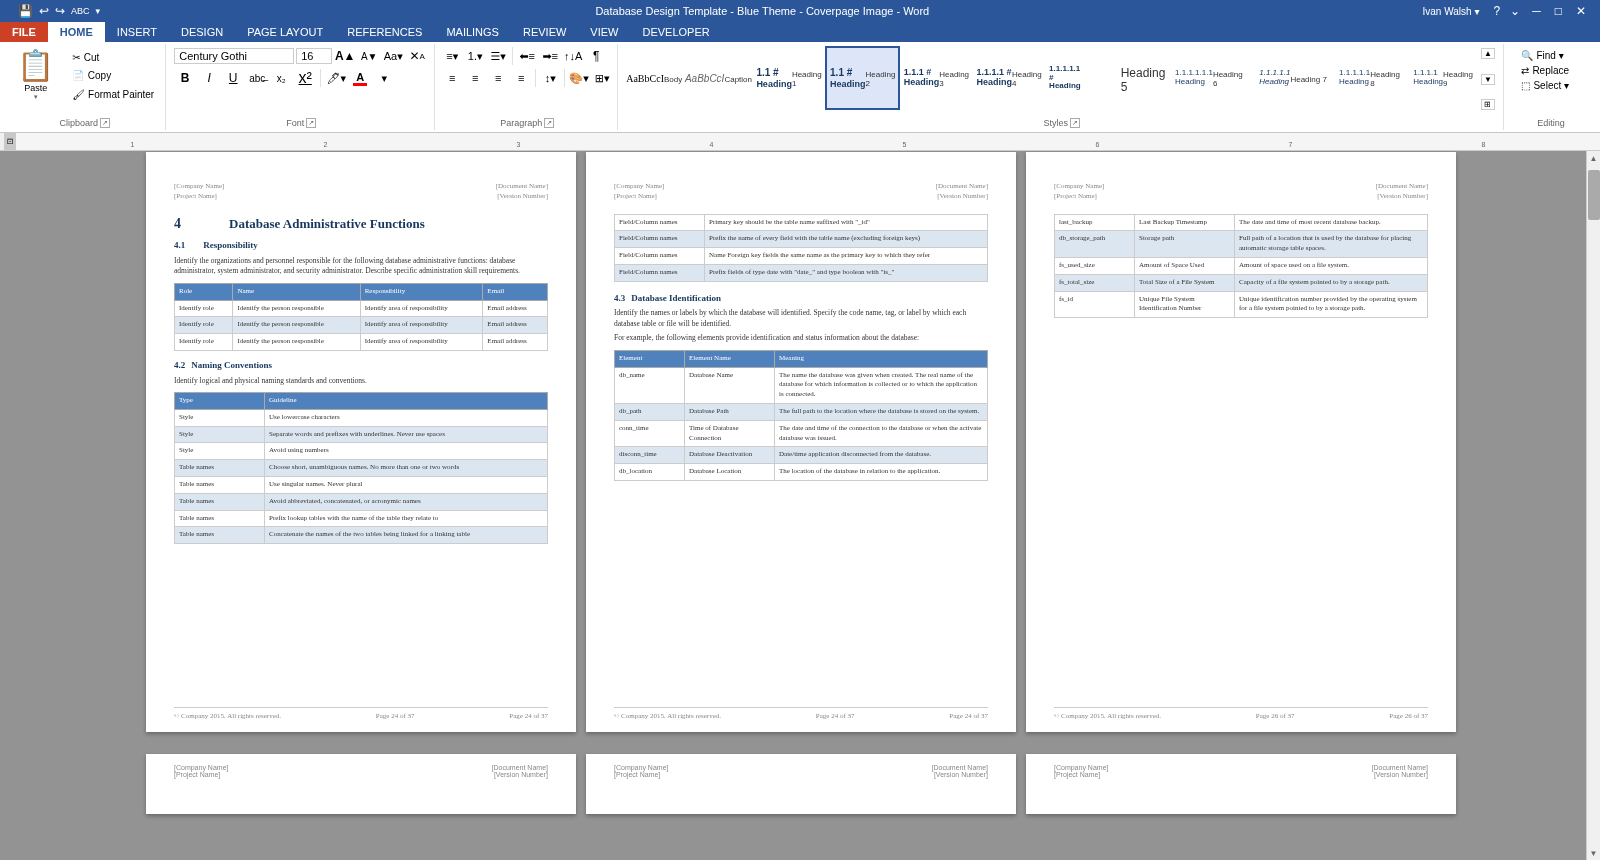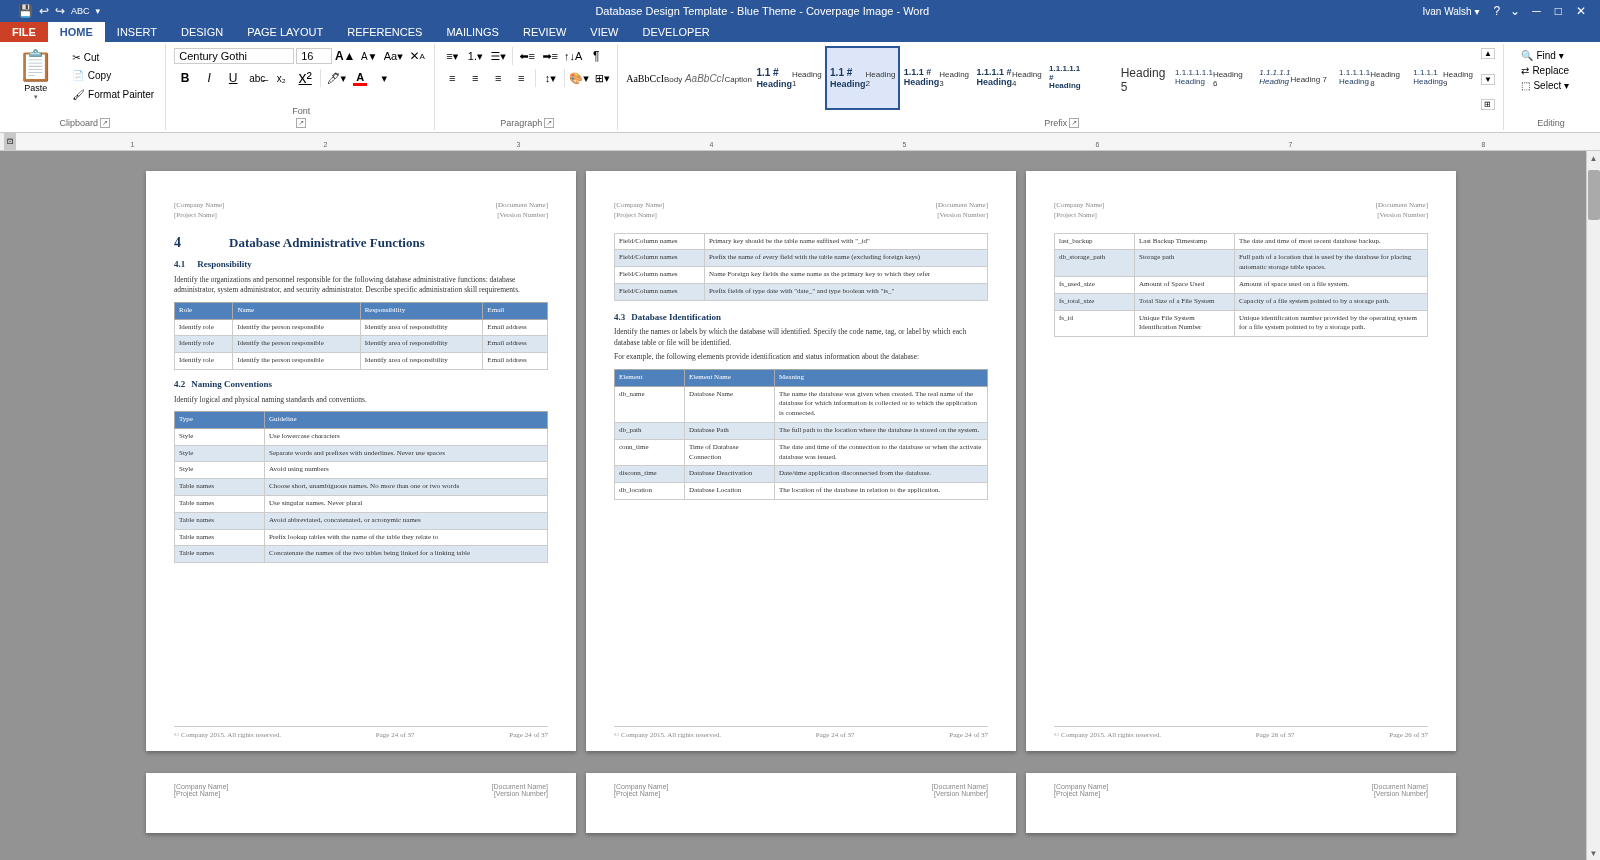--- a/index.html
+++ b/index.html
@@ -133,21 +133,21 @@
       <div class="icon-btn" style="font-size:10px;">x₂</div>
       <div class="icon-btn" style="font-size:16px;text-decoration:underline;">x²</div>
       <div style="width:1px;background:#e0e0e0;align-self:stretch;margin:1px 2px;"></div>
       <div class="icon-btn" style="font-size:11px;">🖊▾</div>
       <div class="icon-btn" style="display:flex;flex-direction:column;align-items:center;">
         <span style="font-size:11px;font-weight:bold;">A</span>
         <div style="width:14px;height:3px;background:red;"></div>
       </div>
       <div class="icon-btn">▾</div>
     </div>
-    <div style="position:absolute;bottom:2px;left:0;right:0;text-align:center;font-size:9px;color:#666;display:flex;align-items:center;justify-content:center;gap:2px;flex-direction:column;">
+    <div style="position:absolute;bottom:2px;left:0;right:0;text-align:center;font-size:9px;color:#666;display:flex;align-items:center;justify-content:center;gap:2px;">
       <span>Font</span>
       <span style="border:1px solid #aaa;padding:0 1px;font-size:7px;cursor:pointer;">↗</span>
     </div>
   </div>
 
   <div style="display:flex;flex-direction:column;padding:2px 4px;border-right:1px solid #e0e0e0;position:relative;padding-bottom:18px;">
     <div style="display:flex;align-items:center;gap:1px;margin-bottom:2px;">
       <div class="icon-btn">≡▾</div>
       <div class="icon-btn">1.▾</div>
       <div class="icon-btn">☰▾</div>
@@ -233,21 +233,21 @@
           <div style="font-size:8px;color:#333;margin-top:2px;">Heading 9</div>
         </div>
       </div>
       <div style="display:flex;flex-direction:column;justify-content:space-between;padding:2px 4px;">
         <div style="cursor:pointer;border:1px solid #ccc;padding:0 2px;font-size:8px;">▲</div>
         <div style="cursor:pointer;border:1px solid #ccc;padding:0 2px;font-size:8px;">▼</div>
         <div style="cursor:pointer;border:1px solid #ccc;padding:0 2px;font-size:8px;">⊞</div>
       </div>
     </div>
     <div style="position:absolute;bottom:2px;left:0;right:0;text-align:center;font-size:9px;color:#666;display:flex;align-items:center;justify-content:center;gap:2px;">
-      <span>Prefix</span>
+      <span>Styles</span>
       <span style="border:1px solid #aaa;padding:0 1px;font-size:7px;cursor:pointer;">↗</span>
     </div>
   </div>
 
   <div style="display:flex;flex-direction:column;padding:4px 8px;position:relative;padding-bottom:18px;min-width:90px;">
     <div class="find-btn">
       <span>🔍</span>
       <span style="font-size:10px;">Find ▾</span>
     </div>
     <div class="find-btn">
@@ -277,36 +277,36 @@
         <span>7</span>
         <span>8</span>
     </div>
   </div>
 </div>
 
 <div style="display:flex;height:calc(860px - 22px - 90px - 18px - 20px);background:#939393;overflow:hidden;">
 
   <div style="width:16px;background:#939393;"></div>
 
-  <div style="flex:1;overflow:auto;padding:20px 0;">
+  <div style="flex:1;overflow:auto;padding:1px 0;">
 
     <div style="display:flex;gap:10px;justify-content:center;margin-bottom:10px;">
 
       <div class="page" style="width:430px;min-height:580px;">
         <div class="page-header">
           <div>[Company Name]<br>[Project Name]</div>
           <div style="text-align:right;">[Document Name]<br>[Version Number]</div>
         </div>
 
         <div style="display:flex;align-items:baseline;gap:8px;margin-bottom:6px;">
           <span style="font-size:14px;font-weight:bold;color:#17375e;">4</span>
           <span style="font-size:13px;font-weight:bold;color:#17375e;margin-left:40px;">Database Administrative Functions</span>
         </div>
 
-        <div style="display:flex;align-items:baseline;gap:12px;margin-bottom:4px;">
+        <div style="display:flex;align-items:baseline;gap:18px;margin-bottom:4px;">
           <span style="font-size:9px;font-weight:bold;color:#17375e;">4.1</span>
           <span style="font-size:9px;font-weight:bold;color:#17375e;">Responsibility</span>
         </div>
 
         <p style="font-size:7.5px;color:#333;margin-bottom:6px;line-height:1.4;">Identify the organizations and personnel responsible for the following database administrative functions: database administrator, system administrator, and security administrator. Describe specific administration skill requirements.</p>
 
         <table class="doc-table">
           <thead>
             <tr>
               <th>Role</th>

